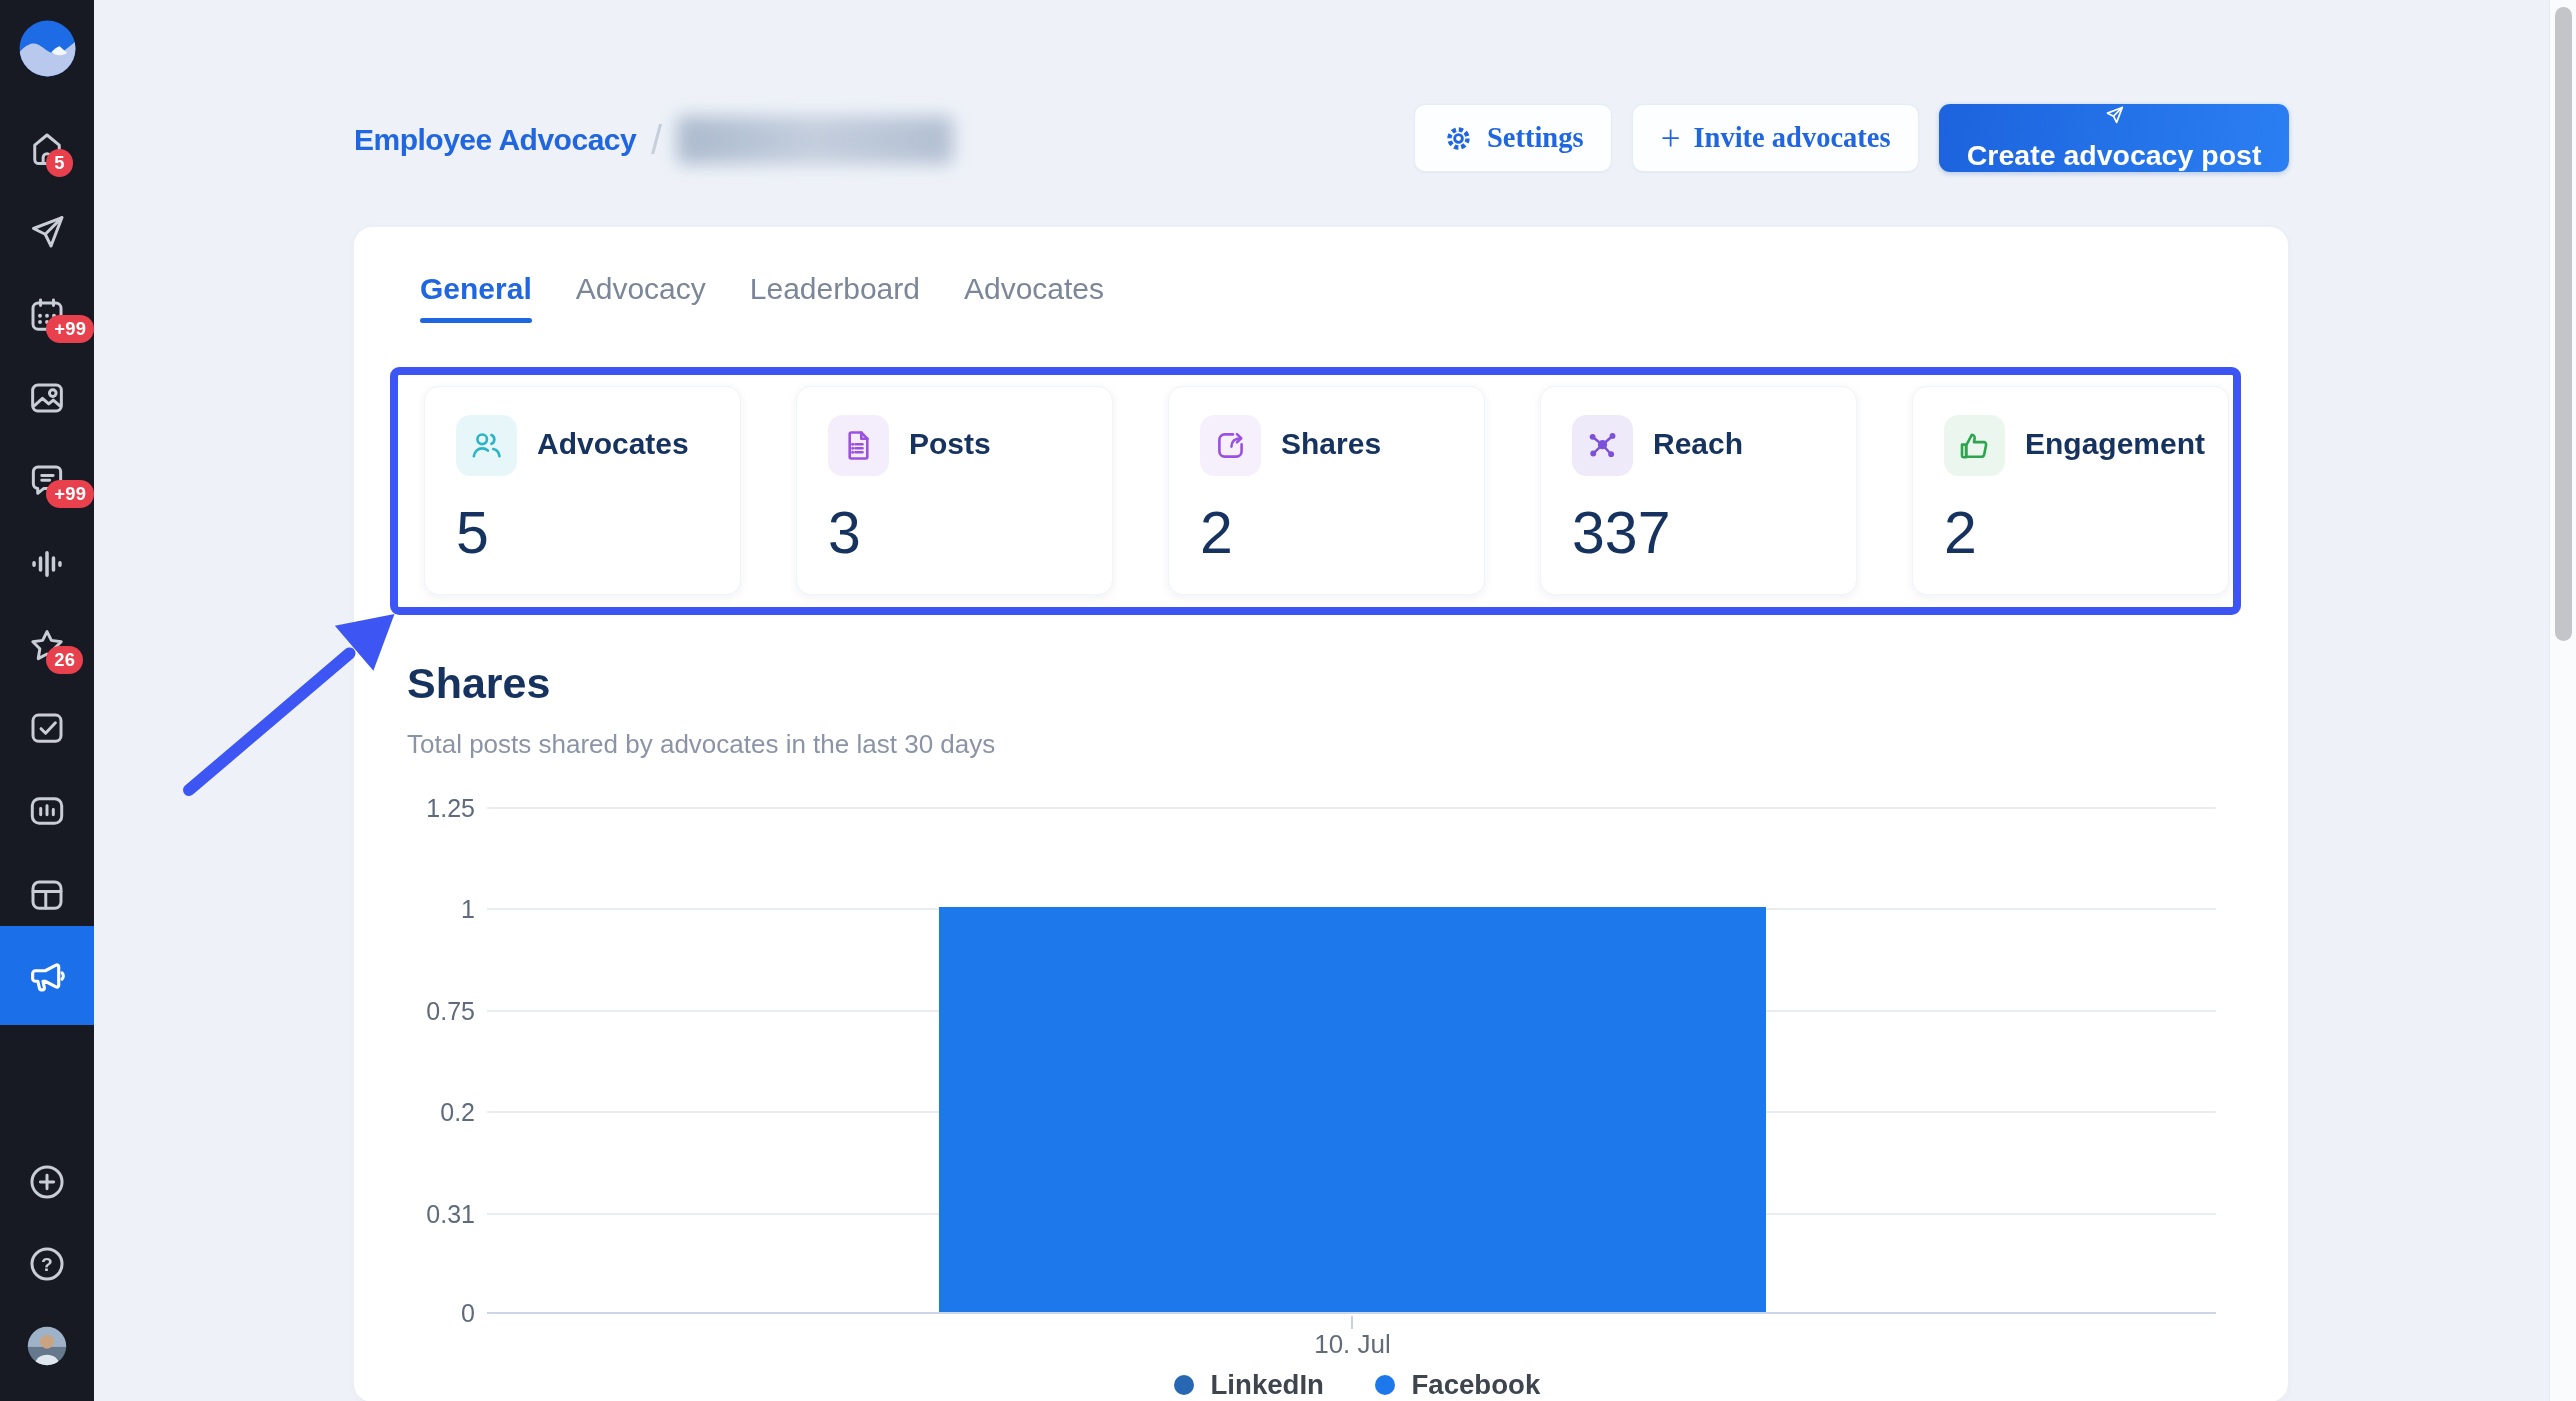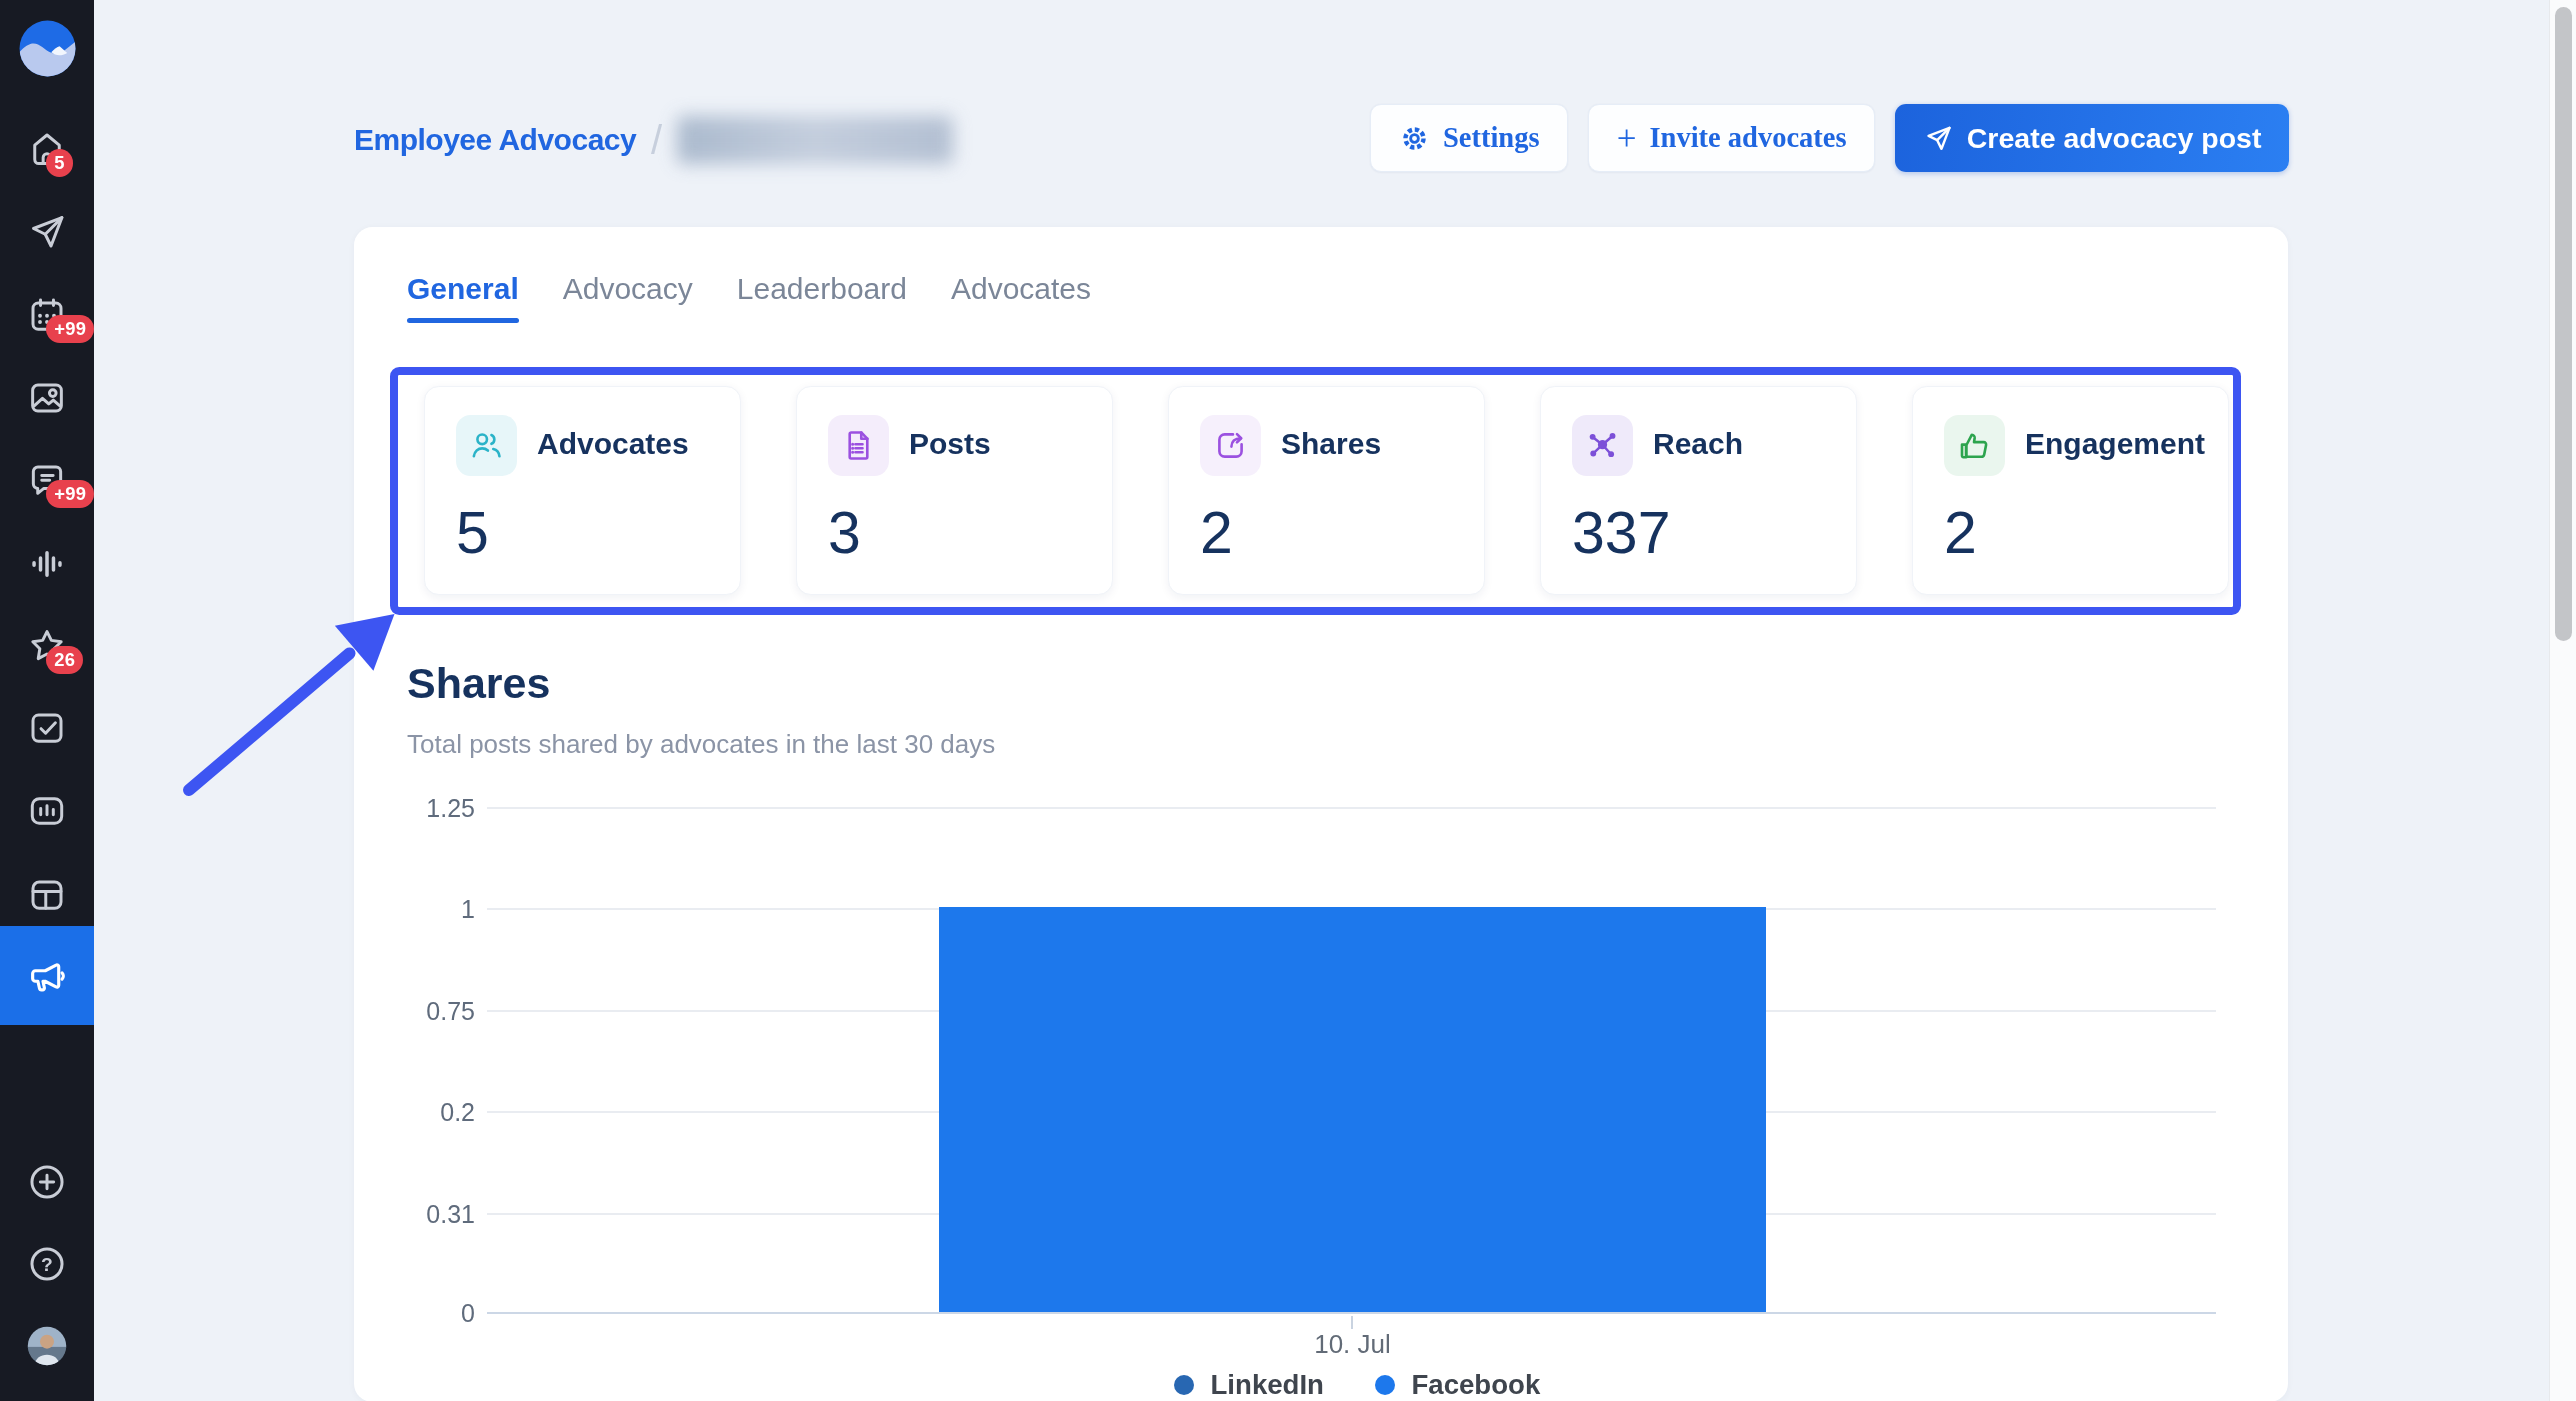--- a/index.html
+++ b/index.html
@@ -19,27 +19,27 @@
   
   .header-left{position:absolute;left:354px;top:108px;height:64px;display:flex;align-items:center;gap:14.7px;z-index:2;}
   .page-title{font-size:30px;font-weight:700;color:#2066e0;letter-spacing:-0.5px;}
   .crumb-sep{font-size:40px;font-weight:300;color:#c7cfdd;}
   .blurred-name{width:276px;height:48px;border-radius:5.5px;background:linear-gradient(90deg,#9fb0c6,#bdc8d9,#a8b6cb);
                 filter:blur(9.2px);opacity:.85;}
   .header-actions{position:absolute;right:287px;top:104px;display:flex;align-items:center;gap:20px;z-index:2;}
   .btn{display:flex;align-items:center;gap:13px;height:68px;padding:0 27.6px;border-radius:11px;font-size:28.5px;
        font-weight:600;cursor:pointer;white-space:nowrap;}
   .btn.ghost{background:#fdfeff;border:0.9px solid #e6edf7;color:#2066e0;box-shadow:0 0.9px 1.8px rgba(20,40,90,.05);font-family:Liberation Serif, serif;}
-  .btn.primary{background:linear-gradient(100deg,#1c63dd,#2b7ff2);color:#fff;border:none;box-shadow:0 1.8px 5.5px rgba(20,80,200,.25);}
+  .btn.primary{background:linear-gradient(100deg,#1c63dd,#2b7ff2);color:#fff;border:none;box-shadow:0 1.8px 5.5px rgba(20,80,200,.25);flex-direction:column;}
   .plus-glyph{font-size:35px;font-weight:400;line-height:1;}
 
   
   .content-card{position:absolute;left:354px;top:227px;width:1934px;height:1175px;background:#fff;border-radius:18.4px;
                 box-shadow:0 1.8px 7.3px rgba(20,40,80,.04);z-index:1;}
-  .tabs{position:absolute;left:407px;top:272px;display:flex;gap:44px;z-index:2;}
+  .tabs{position:absolute;left:420px;top:272px;display:flex;gap:44px;z-index:2;}
   .tab{position:relative;font-size:30px;font-weight:500;color:#7b8698;padding-bottom:16.5px;cursor:pointer;}
   .tab.active{color:#2066e0;font-weight:600;}
   .tab.active::after{content:"";position:absolute;left:0;right:0;bottom:0;height:4.6px;border-radius:2.8px;background:#2066e0;}
 
   
   .stat-card{position:absolute;top:386px;width:317px;height:209px;background:#fff;border:0.9px solid #f0f3f8;border-radius:14.7px;
              box-shadow:0 2.8px 9.2px rgba(25,40,90,.06);z-index:2;}
   .stat-icon{position:absolute;left:31px;top:27.6px;width:61px;height:61px;border-radius:14.7px;display:flex;align-items:center;justify-content:center;}
   .stat-icon svg{width:37px;height:37px;}
   .stat-label{position:absolute;left:112px;top:40px;font-size:30px;font-weight:600;color:#16325e;}

